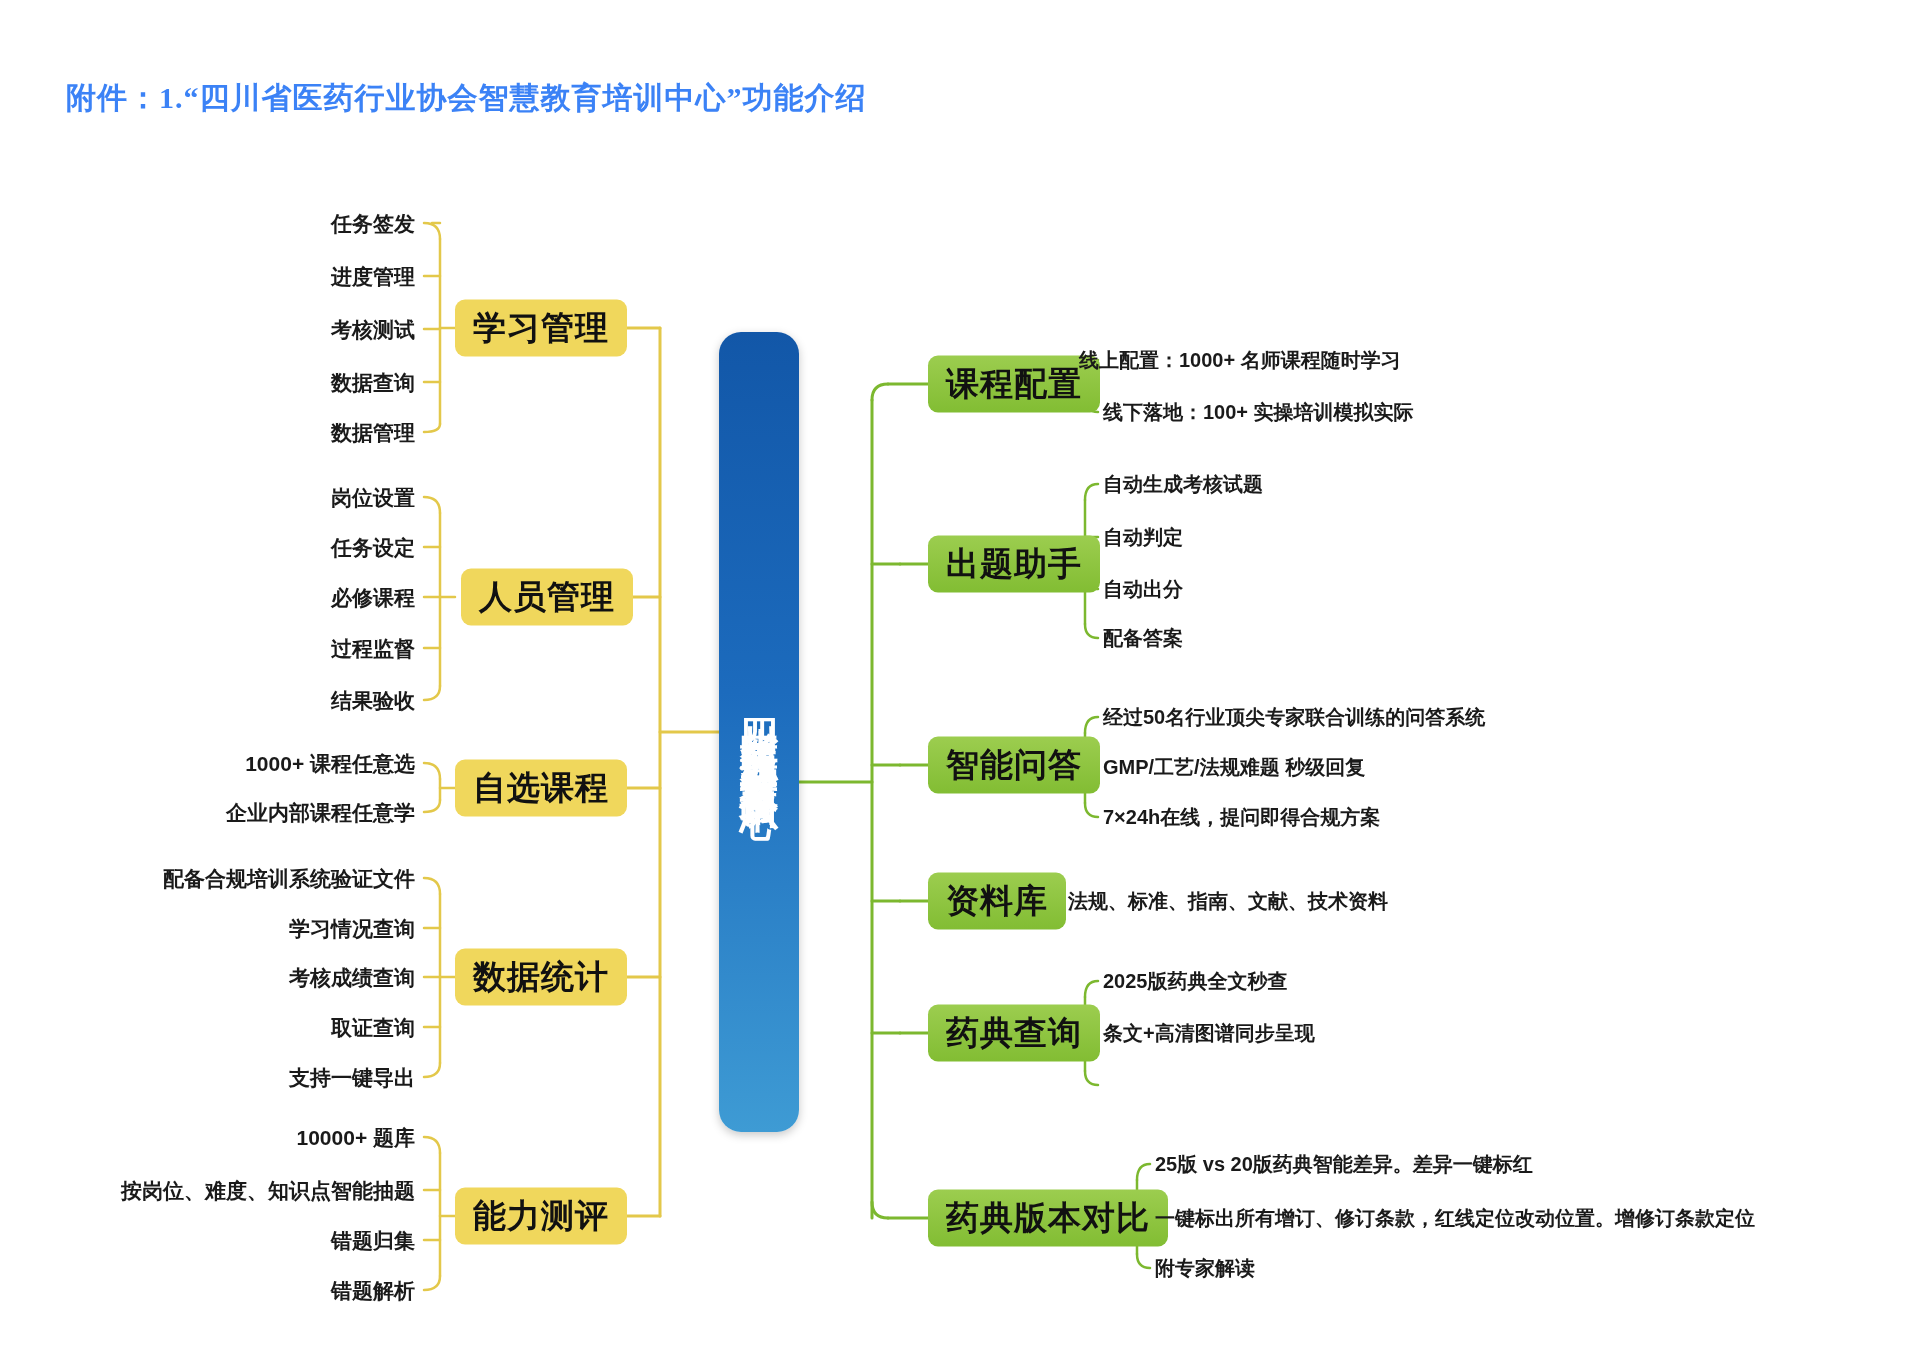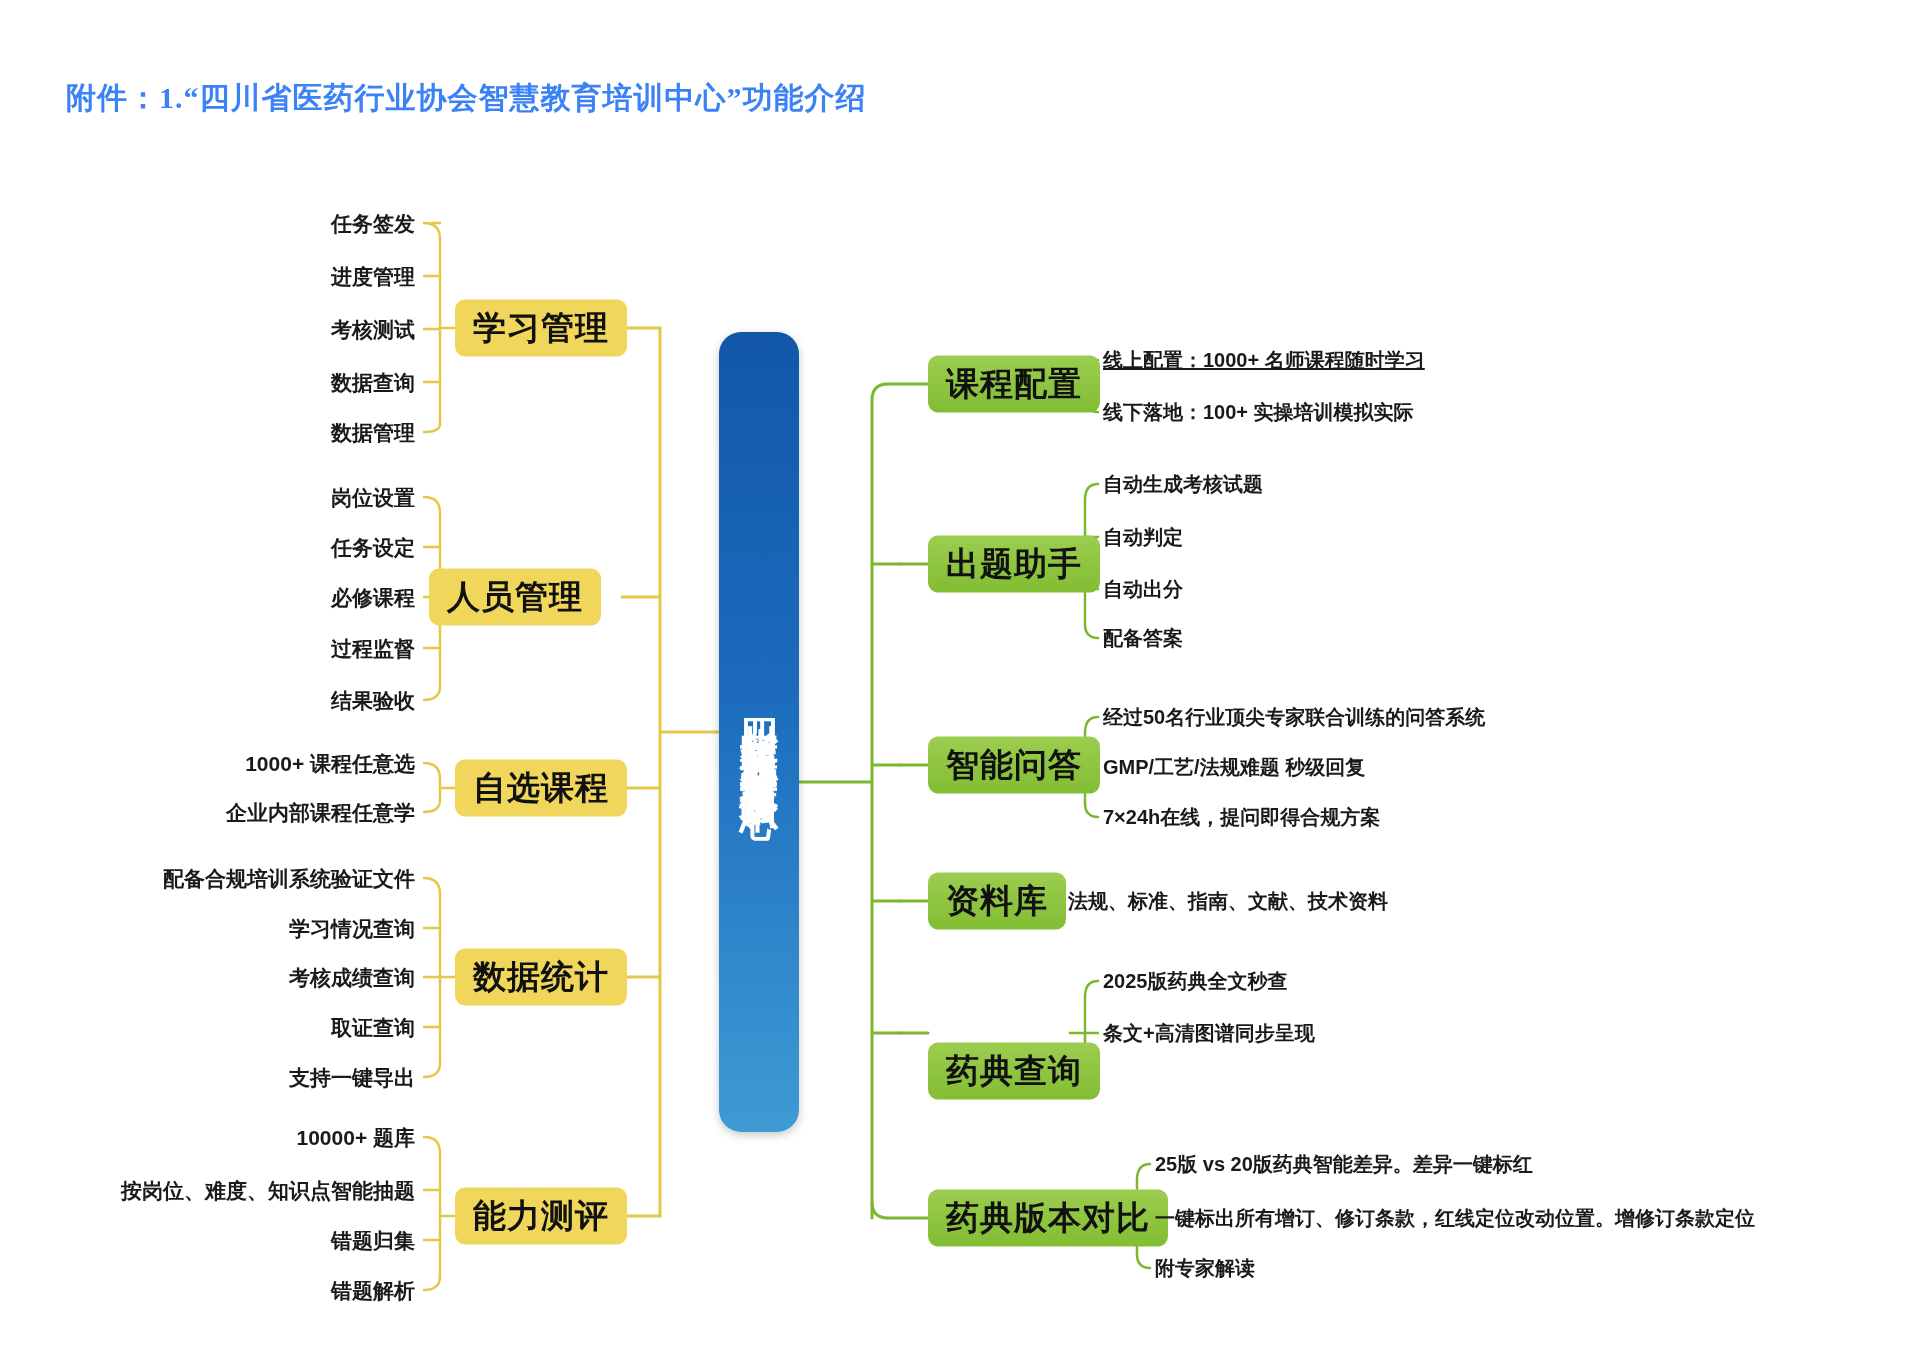--- a/index.html
+++ b/index.html
@@ -224,21 +224,21 @@
 
   <div class="node branch left-branch" style="left:455px; top:328px;">
     <span>学习管理</span>
   </div>
   <div class="node leaf" style="right:1505px; top:223px;"><span>任务签发</span></div>
   <div class="node leaf" style="right:1505px; top:276px;"><span>进度管理</span></div>
   <div class="node leaf" style="right:1505px; top:329px;"><span>考核测试</span></div>
   <div class="node leaf" style="right:1505px; top:382px;"><span>数据查询</span></div>
   <div class="node leaf" style="right:1505px; top:432px;"><span>数据管理</span></div>
 
-  <div class="node branch left-branch" style="left:429px; top:597px;">
+  <div class="node branch left-branch" style="left:461px; top:597px;">
     <span>人员管理</span>
   </div>
   <div class="node leaf" style="right:1505px; top:497px;"><span>岗位设置</span></div>
   <div class="node leaf" style="right:1505px; top:547px;"><span>任务设定</span></div>
   <div class="node leaf" style="right:1505px; top:597px;"><span>必修课程</span></div>
   <div class="node leaf" style="right:1505px; top:648px;"><span>过程监督</span></div>
   <div class="node leaf" style="right:1505px; top:700px;"><span>结果验收</span></div>
 
   <div class="node branch left-branch" style="left:455px; top:788px;">
     <span>自选课程</span>
@@ -259,21 +259,21 @@
     <span>能力测评</span>
   </div>
   <div class="node leaf" style="right:1505px; top:1137px;"><span>10000+ 题库</span></div>
   <div class="node leaf" style="right:1505px; top:1190px;"><span>按岗位、难度、知识点智能抽题</span></div>
   <div class="node leaf" style="right:1505px; top:1240px;"><span>错题归集</span></div>
   <div class="node leaf" style="right:1505px; top:1290px;"><span>错题解析</span></div>
 
   <div class="node branch right-branch" style="left:928px; top:384px;">
     <span>课程配置</span>
   </div>
-  <div class="node leaf right-leaf" style="left:1103px; top:360px;text-decoration:underline;"><span>线上配置：1000+ 名师课程随时学习</span></div>
+  <div class="node leaf right-leaf" style="left:1079px; top:360px;"><span>线上配置：1000+ 名师课程随时学习</span></div>
   <div class="node leaf right-leaf" style="left:1103px; top:412px;"><span>线下落地：100+   实操培训模拟实际</span></div>
 
   <div class="node branch right-branch" style="left:928px; top:564px;">
     <span>出题助手</span>
   </div>
   <div class="node leaf right-leaf" style="left:1103px; top:484px;"><span>自动生成考核试题</span></div>
   <div class="node leaf right-leaf" style="left:1103px; top:537px;"><span>自动判定</span></div>
   <div class="node leaf right-leaf" style="left:1103px; top:589px;"><span>自动出分</span></div>
   <div class="node leaf right-leaf" style="left:1103px; top:638px;"><span>配备答案</span></div>
 
@@ -282,21 +282,21 @@
   </div>
   <div class="node leaf right-leaf" style="left:1103px; top:717px;"><span>经过50名行业顶尖专家联合训练的问答系统</span></div>
   <div class="node leaf right-leaf" style="left:1103px; top:767px;"><span>GMP/工艺/法规难题 秒级回复</span></div>
   <div class="node leaf right-leaf" style="left:1103px; top:817px;"><span>7×24h在线，提问即得合规方案</span></div>
 
   <div class="node branch right-branch" style="left:928px; top:901px;">
     <span>资料库</span>
   </div>
   <div class="node leaf right-leaf" style="left:1068px; top:901px;"><span>法规、标准、指南、文献、技术资料</span></div>
 
-  <div class="node branch right-branch" style="left:928px; top:1033px;margin-top:38px;">
+  <div class="node branch right-branch" style="left:928px; top:1033px;">
     <span>药典查询</span>
   </div>
   <div class="node leaf right-leaf" style="left:1103px; top:981px;"><span>2025版药典全文秒查</span></div>
   <div class="node leaf right-leaf" style="left:1103px; top:1033px;"><span>条文+高清图谱同步呈现</span></div>
 
   <div class="node branch right-branch" style="left:928px; top:1218px;">
     <span>药典版本对比</span>
   </div>
   <div class="node leaf right-leaf" style="left:1155px; top:1164px;"><span>25版 vs 20版药典智能差异。差异一键标红</span></div>
   <div class="node leaf right-leaf" style="left:1155px; top:1218px;"><span>一键标出所有增订、修订条款，红线定位改动位置。增修订条款定位</span></div>

